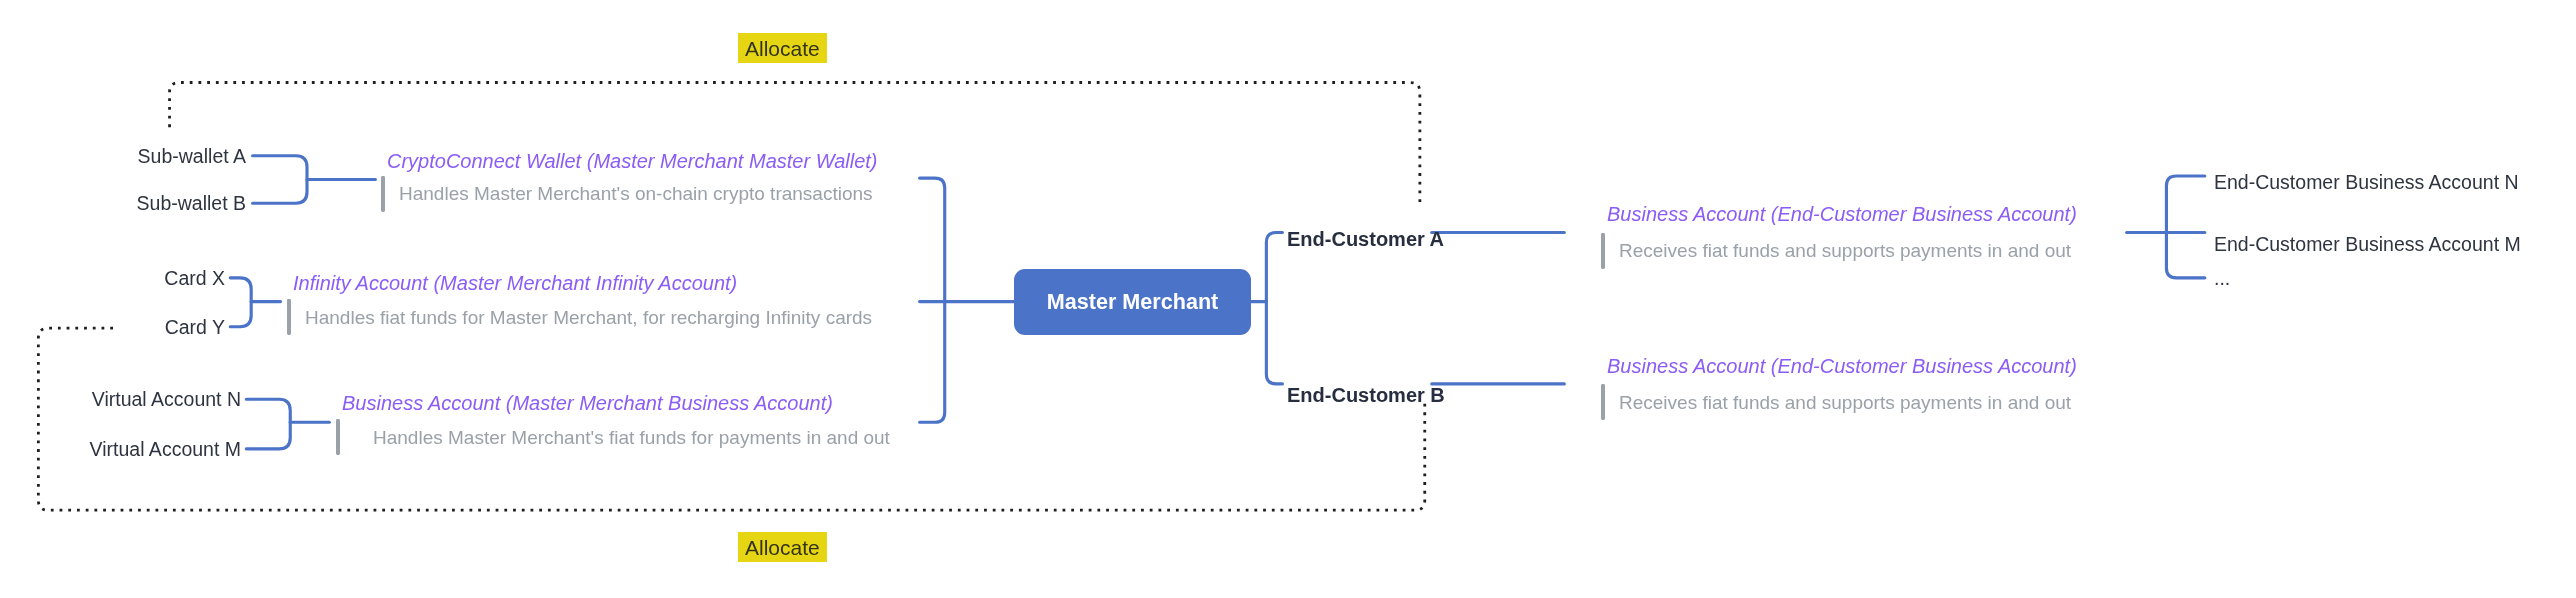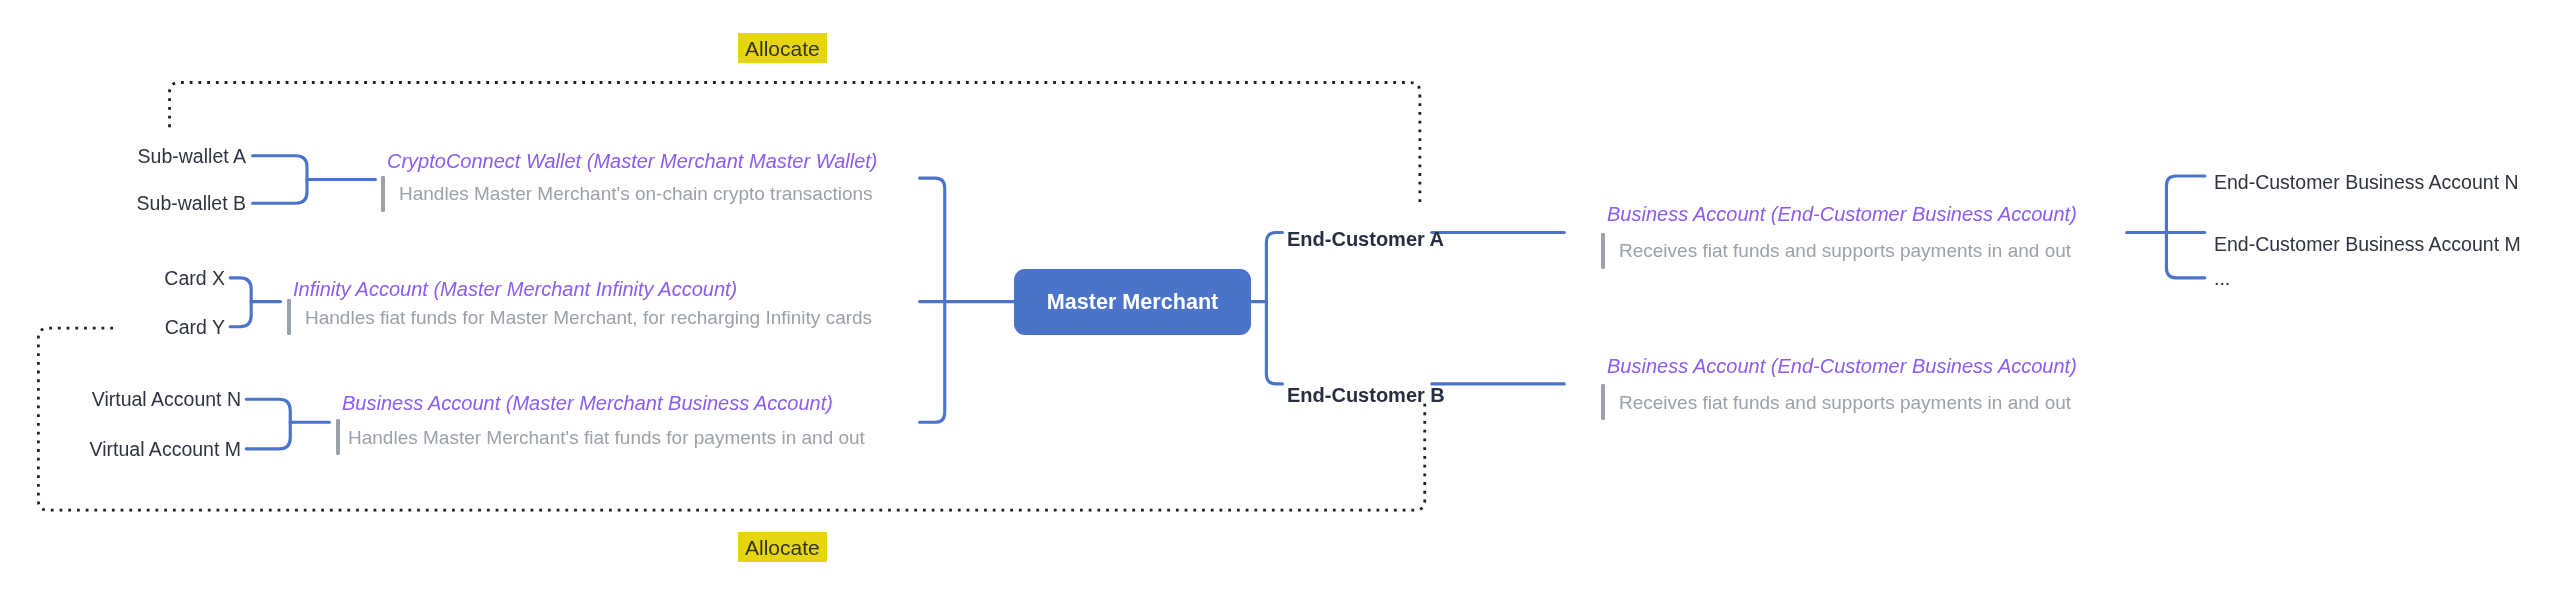--- a/index.html
+++ b/index.html
@@ -60,27 +60,27 @@
   <div class="lbl r" style="left:-33px;top:189px;">Sub-wallet B</div>
   <div class="lbl r" style="left:-54px;top:264px;">Card X</div>
   <div class="lbl r" style="left:-54px;top:313px;">Card Y</div>
   <div class="lbl r" style="left:-38px;top:385px;">Virtual Account N</div>
   <div class="lbl r" style="left:-38px;top:435px;">Virtual Account M</div>
 
   <div class="lbl title" style="left:387px;top:147px;">CryptoConnect Wallet (Master Merchant Master Wallet)</div>
   <div class="bar" style="left:381px;top:176px;"></div>
   <div class="lbl sub" style="left:399px;top:180px;">Handles Master Merchant's on-chain crypto transactions</div>
 
-  <div class="lbl title" style="left:293px;top:275px;">Infinity Account (Master Merchant Infinity Account)</div>
+  <div class="lbl title" style="left:293px;top:269px;">Infinity Account (Master Merchant Infinity Account)</div>
   <div class="bar" style="left:287px;top:299px;"></div>
   <div class="lbl title" style="left:342px;top:389px;">Business Account (Master Merchant Business Account)</div>
 
   <div class="lbl sub" style="left:305px;top:304px;">Handles fiat funds for Master Merchant, for recharging Infinity cards</div>
   <div class="bar" style="left:336px;top:419px;"></div>
-  <div class="lbl sub" style="left:348px;top:424px;">Handles Master Merchant's fiat funds for payments in and out</div>
+  <div class="lbl sub" style="left:373px;top:424px;">Handles Master Merchant's fiat funds for payments in and out</div>
 
   <div class="rootbox">
     <span>Master Merchant</span>
   </div>
 
   <div class="lbl bold" style="left:1287px;top:218px;">End-Customer A</div>
   <div class="lbl bold" style="left:1287px;top:374px;">End-Customer B</div>
 
   <div class="lbl title" style="left:1607px;top:200px;">Business Account (End-Customer Business Account)</div>
   <div class="bar" style="left:1601px;top:233px;"></div>

